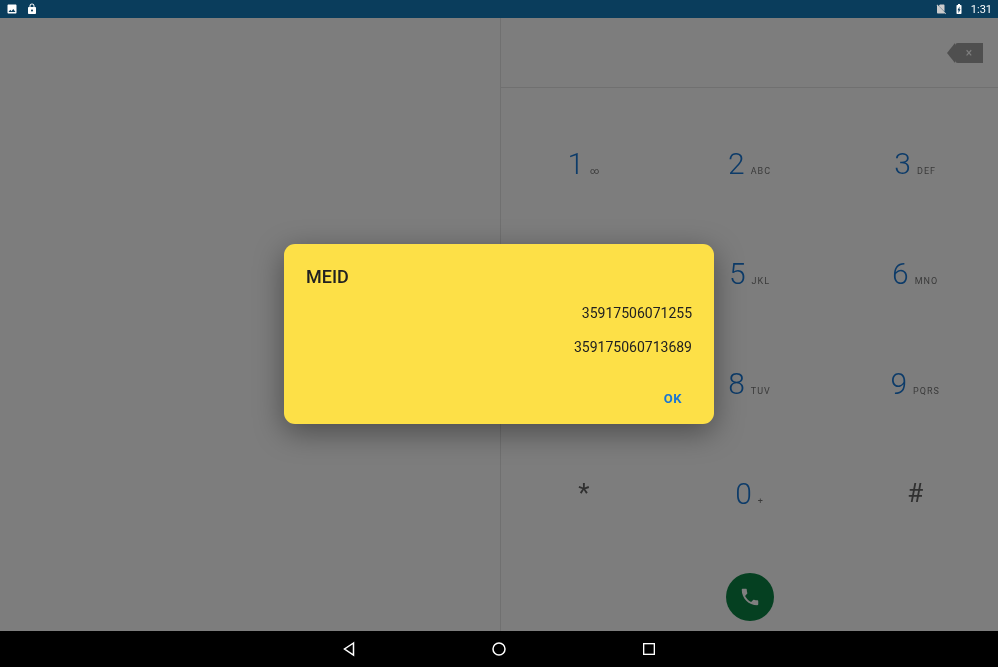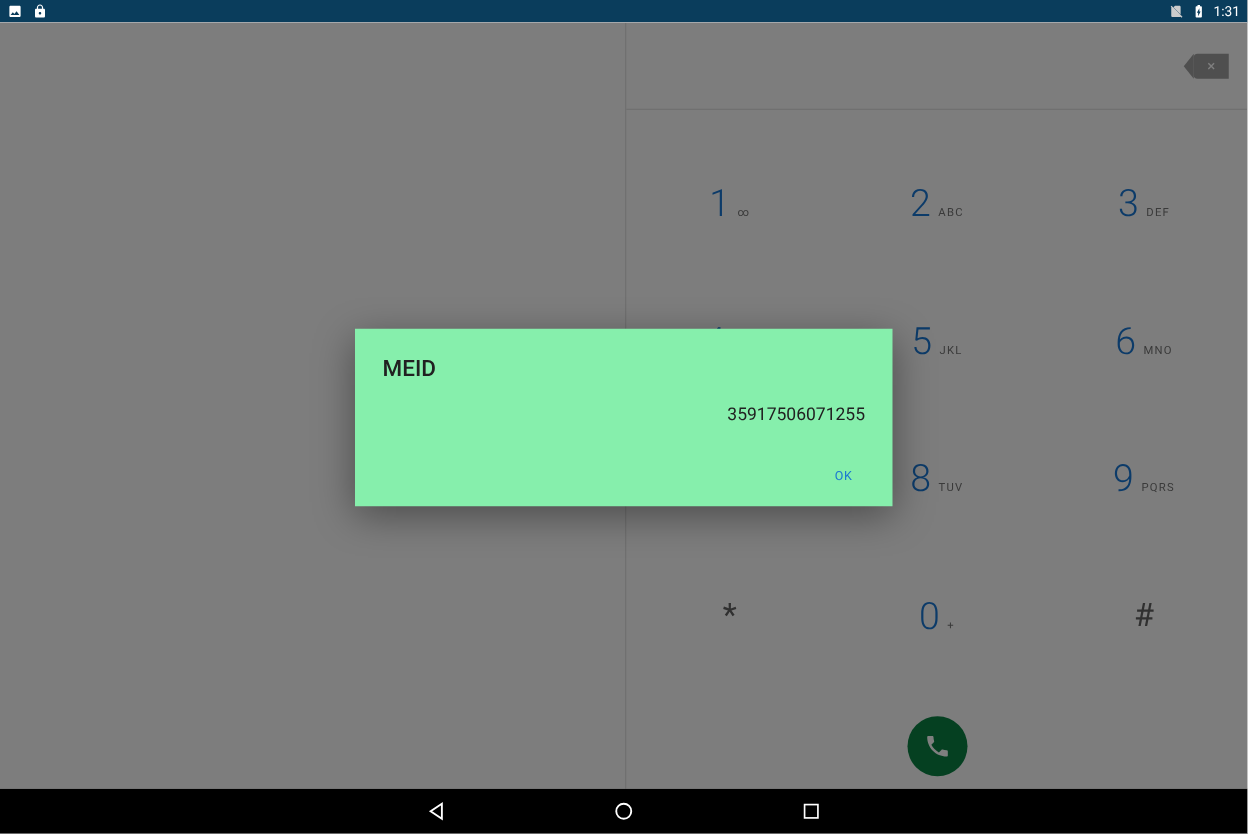--- a/index.html
+++ b/index.html
@@ -32,25 +32,25 @@
     
     .dial-btn { position: absolute; bottom: 10px; left: 50%; transform: translateX(-50%); width: 48px; height: 48px; border-radius: 50%; background: #0a8043; display: flex; align-items: center; justify-content: center; }
     
     
     .left-pane { position: absolute; top: 0; left: 0; width: 500px; height: 100%; background: #fafafa; }
     
     
     .scrim { position: absolute; top: 18px; left: 0; right: 0; bottom: 36px; background: rgba(0,0,0,0.5); }
     
     
-    .dialog { position: absolute; left: 50%; top: 50%; transform: translate(-50%, -50%); width: 430px; background: #86efac; border-radius: 0; box-shadow: 0 8px 30px rgba(0,0,0,0.4); padding: 22px 22px 10px 22px; }
+    .dialog { position: absolute; left: 50%; top: 50%; transform: translate(-50%, -50%); width: 430px; background: #fde047; border-radius: 11px; box-shadow: 0 8px 30px rgba(0,0,0,0.4); padding: 22px 22px 10px 22px; }
     .dialog-title { font-size: 18px; font-weight: 500; color: #212121; margin-bottom: 18px; }
     .dialog-item { font-size: 14px; color: #212121; margin-bottom: 18px; text-align: right; }
     .dialog-actions { display: flex; justify-content: flex-end; padding-top: 10px; }
-    .dialog-ok { color: #1976d2; font-size: 10px; font-weight: 400; padding: 8px 10px; letter-spacing: 0.5px; }
+    .dialog-ok { color: #1976d2; font-size: 13px; font-weight: 700; padding: 8px 10px; letter-spacing: 0.5px; }
     
     
     .nav-bar { position: absolute; bottom: 0; left: 0; right: 0; height: 36px; background: #000; display: flex; justify-content: center; align-items: center; gap: 130px; }
     .nav-btn { width: 20px; height: 20px; display: flex; align-items: center; justify-content: center; }
   </style>
 </head>
 <body>
 
 <div class="screen">
 
@@ -151,20 +151,21 @@
             <path d="M6.62 10.79c1.44 2.83 3.76 5.14 6.59 6.59l2.2-2.2c.27-.27.67-.36 1.02-.24 1.12.37 2.33.57 3.57.57.55 0 1 .45 1 1V20c0 .55-.45 1-1 1-9.39 0-17-7.61-17-17 0-.55.45-1 1-1h3.5c.55 0 1 .45 1 1 0 1.25.2 2.45.57 3.57.11.35.03.74-.25 1.02l-2.2 2.2z"></path>
           </svg>
       </div>
     </div>
   </div>
 
   <div class="scrim"></div>
   <div class="dialog">
     <div class="dialog-title">MEID</div>
     <div class="dialog-item">35917506071255</div>
+    <div class="dialog-item">359175060713689</div>
     <div class="dialog-actions">
       <div class="dialog-ok">OK</div>
     </div>
   </div>
 
   <div class="nav-bar">
     <div class="nav-btn">
       <svg width="18" height="18" viewBox="0 0 24 24">
           <path d="M18 4 L6 12 L18 20 Z" fill="none" stroke="#fff" stroke-width="2"></path>
         </svg>

